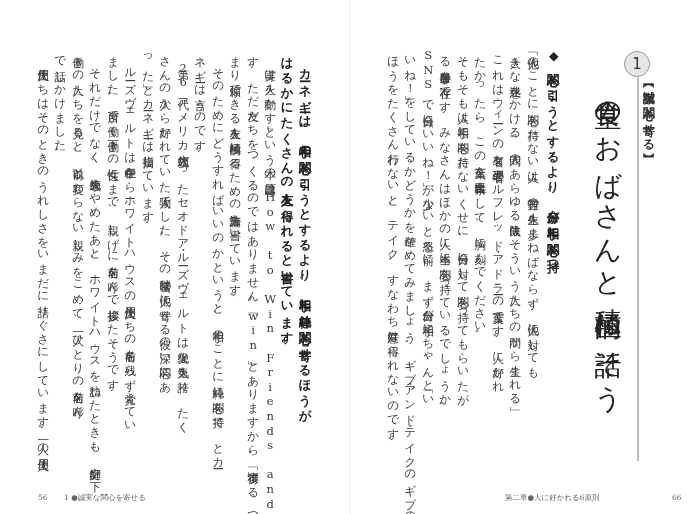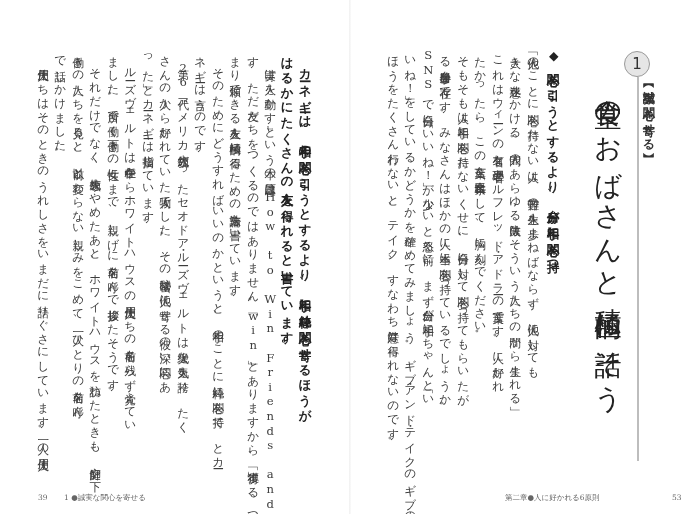--- a/index.html
+++ b/index.html
@@ -39,33 +39,33 @@
 <div class="vcol" style="left:508px; top:48px;">大きな迷惑をかける。人間のあらゆる失敗はそういう人たちの間から生まれる」</div>
 <div class="vcol" style="left:491px; top:48px;">これはウィーンの有名な心理学者アルフレッド・アドラーの言葉です。人に好かれ</div>
 <div class="vcol" style="left:473px; top:48px;">たかったら、この言葉を「金科玉条」にして、胸に刻んでください。</div>
 <div class="vcol" style="left:456px; top:48px;">そもそも人は相手に関心を持たないくせに、自分に対して関心を持ってもらいたが</div>
 <div class="vcol" style="left:438px; top:48px;">る自分勝手な存在です。みなさんはほかの人に本当に関心を持っているでしょうか。</div>
 <div class="vcol" style="left:421px; top:48px;">SNSで自分に「いいね！」が少ないと怒る前に、まず自分が相手にちゃんと「い</div>
 <div class="vcol" style="left:403px; top:48px;">いね！」をしているかどうかを確かめてみましょう。ギブ・アンド・テイクのギブの</div>
 <div class="vcol" style="left:386px; top:48px;">ほうをたくさん行わないと、テイク、すなわち好意は得られないのです。</div>
 
 <div class="footer" style="left:505px;">第二章●人に好かれる6原則</div>
-<div class="footer" style="left:672px;">53</div>
+<div class="footer" style="left:672px;">66</div>
 
 <div class="vcol heading-col" style="left:299px; top:60px;">カーネギーは、相手の関心を引こうとするより、相手に純粋な関心を寄せるほうが</div>
 <div class="vcol heading-col" style="left:281px; top:48px;">はるかにたくさんの友人を得られると書いています。</div>
 <div class="vcol" style="left:263px; top:60px;">実は『人を動かす』という本の原題は『How to Win Friends and Influence People』で</div>
 <div class="vcol" style="left:246px; top:48px;">す。ただ友だちをつくるのではありません。「win」とありますから、「獲得」する、つ</div>
 <div class="vcol" style="left:228px; top:48px;">まり信頼できる友人を積極的に得るための方法論を書いています。</div>
 <div class="vcol" style="left:211px; top:60px;">そのためにどうすればいいのかというと、相手のことに純粋に関心を持て、とカー</div>
 <div class="vcol" style="left:193px; top:48px;">ネギーは言うのです。</div>
 <div class="vcol" style="left:176px; top:60px;">第26代アメリカ大統領だったセオドア・ルーズヴェルトは絶大な人気を誇り、たく</div>
 <div class="vcol" style="left:158px; top:48px;">さんの人から好かれていた人物でした。その秘密は「他人に寄せる彼の深い関心にあ</div>
 <div class="vcol" style="left:141px; top:48px;">った」とカーネギーは指摘しています。</div>
 <div class="vcol" style="left:123px; top:60px;">ルーズヴェルトは在任中からホワイトハウスの使用人たちの名前を残らず覚えてい</div>
 <div class="vcol" style="left:106px; top:48px;">ました。台所で働く下働きの女性にまで、親しげに名前を呼んで挨拶したそうです。</div>
 <div class="vcol" style="left:88px; top:60px;">それだけでなく、大統領をやめたあと、ホワイトハウスを訪ねたときも、庭師や下</div>
 <div class="vcol" style="left:71px; top:48px;">働きの人たちを見ると、以前と変わらない親しみをこめて、一人ひとりの名前を呼ん</div>
 <div class="vcol" style="left:53px; top:48px;">で話しかけました。</div>
 <div class="vcol" style="left:36px; top:60px;">使用人たちはそのときのうれしさをいまだに語りぐさにしています。一人の使用人</div>
 
-<div class="footer" style="left:38px;">39</div>
+<div class="footer" style="left:38px;">56</div>
 <div class="footer" style="left:64px;">1 ●誠実な関心を寄せる</div>
 
 </body></html>

